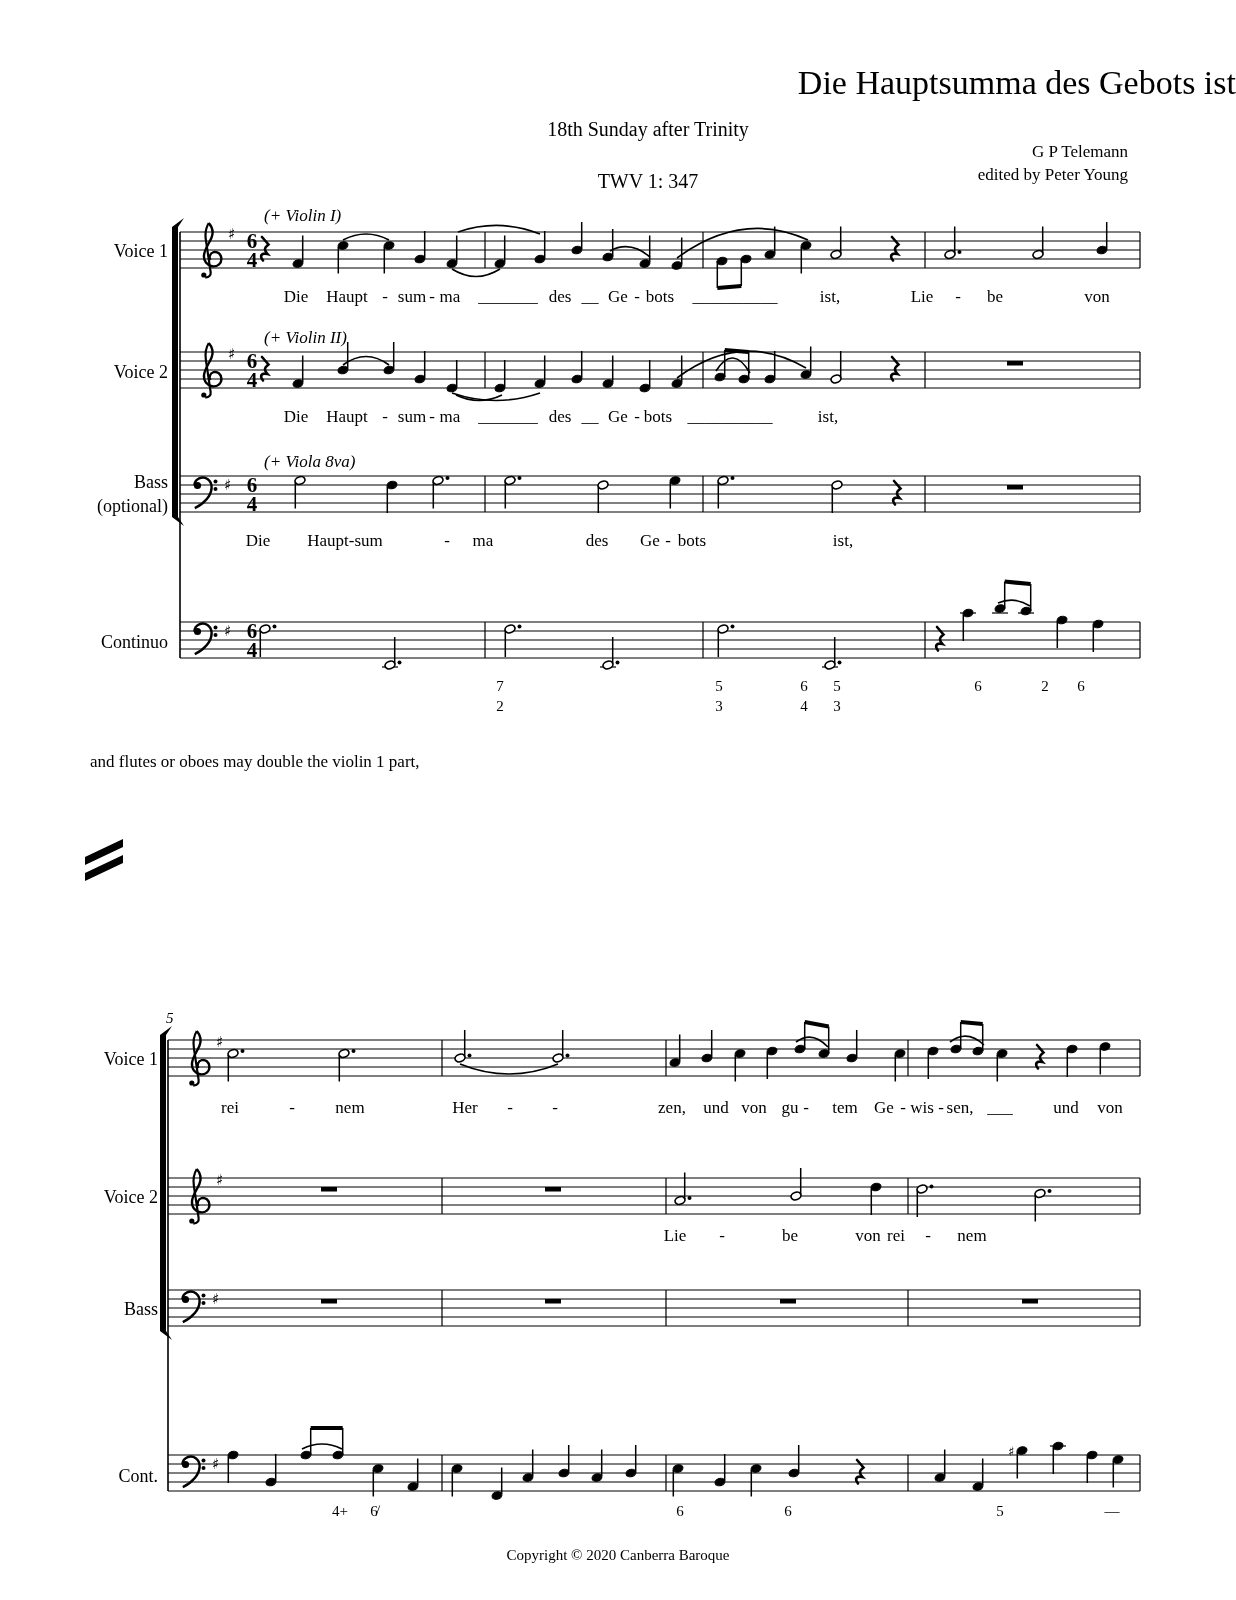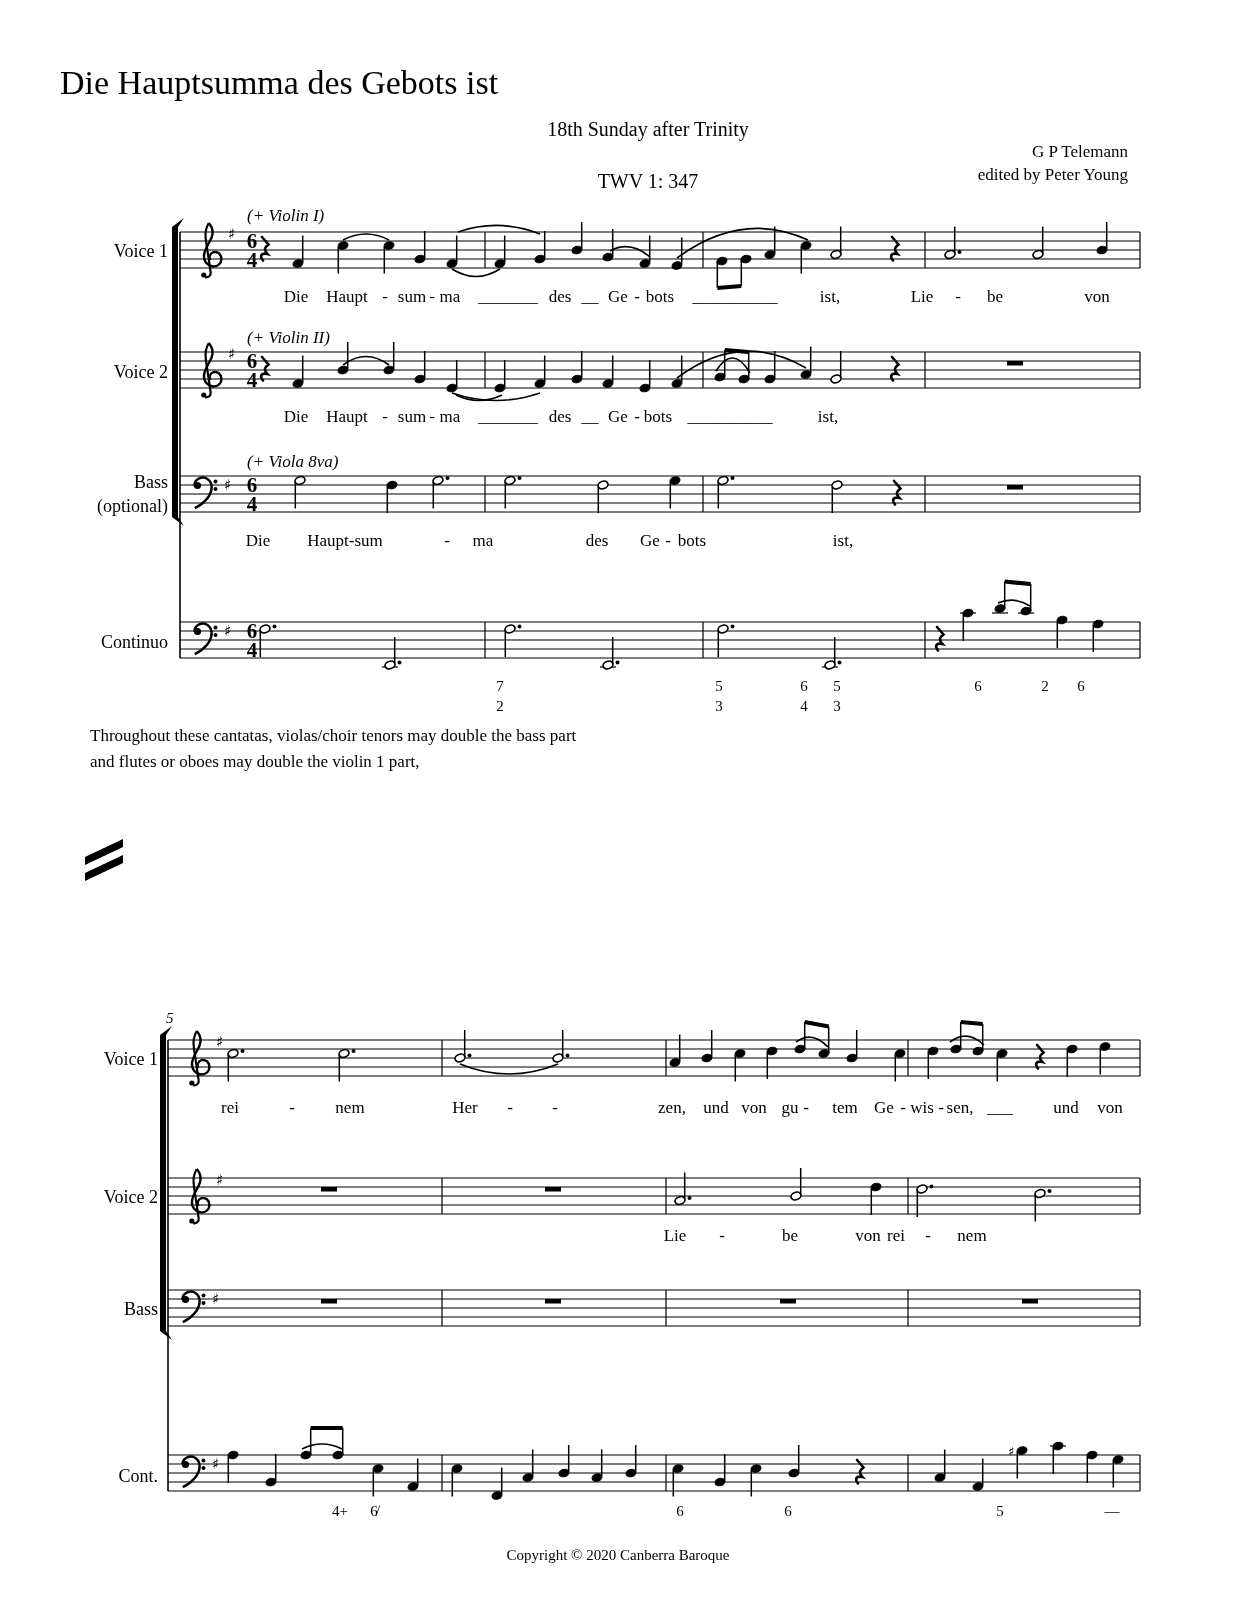--- a/index.html
+++ b/index.html
@@ -1,21 +1,21 @@
 <!DOCTYPE html>
 <html><head>
 <meta charset="utf-8">
 <style>
   html,body{margin:0;padding:0;background:#888;}
   #page{position:relative;width:1236px;height:1600px;background:#fff;color:#000;overflow:hidden;
         font-family:"Liberation Serif",serif;}
-  .title{position:absolute;left:60px;right:0;top:64px;text-align:left;font-size:34px;}
+  .title{position:absolute;left:60px;right:0;top:64px;text-align:right;font-size:34px;}
   .sub{position:absolute;left:60px;right:0;text-align:center;font-size:20px;}
   .credit{position:absolute;right:108px;text-align:right;font-size:17px;}
-  .cue{position:absolute;font-style:italic;font-size:17px;white-space:pre;}
+  .cue{position:absolute;font-style:italic;font-size:17px;white-space:pre;margin-left:17px;}
   .plabel{position:absolute;font-size:18px;white-space:pre;text-align:right;width:160px;}
   .lyric{position:absolute;transform:translateX(-50%);font-size:17px;white-space:pre;}
   .figure{position:absolute;transform:translateX(-50%);font-size:15px;white-space:pre;}
   .para{position:absolute;left:90px;font-size:17px;white-space:pre;}
   .mnum{position:absolute;font-style:italic;font-size:15px;}
   .footer{position:absolute;left:0;right:0;top:1547px;text-align:center;font-size:15px;}
   #notation{position:absolute;left:0;top:0;}
   #divider{position:absolute;left:80px;top:833px;}
 </style>
 </head>
@@ -420,21 +420,20 @@
   <div class="plabel" style="top:1187px;left:-2px">Voice 2</div>
   <div class="plabel" style="top:1299px;left:-2px">Bass</div>
   <div class="plabel" style="top:1466px;left:-2px">Cont.</div>
 
   <div class="cue" style="left:247px;top:206px">(+ Violin I)</div>
   <div class="cue" style="left:247px;top:328px">(+ Violin II)</div>
   <div class="cue" style="left:247px;top:452px">(+ Viola 8va)</div>
 
   <div class="mnum" style="left:166px;top:1010px">5</div>
 
-  <div class="para" style="top:726px">Throughout these cantatas, violas/choir tenors may double the bass part</div>
   <div class="para" style="top:752px">and flutes or oboes may double the violin 1 part,</div>
 
   <svg id="divider" width="60" height="52">
     <polygon points="5,24 43,6 43,14 5,32" fill="#000"></polygon>
     <polygon points="5,40 43,22 43,30 5,48" fill="#000"></polygon>
   </svg>
 
   <div id="textlayer">
       <span class="lyric" style="left: 296px; top: 287px;">Die</span>
       <span class="lyric" style="left: 347px; top: 287px;">Haupt</span>

